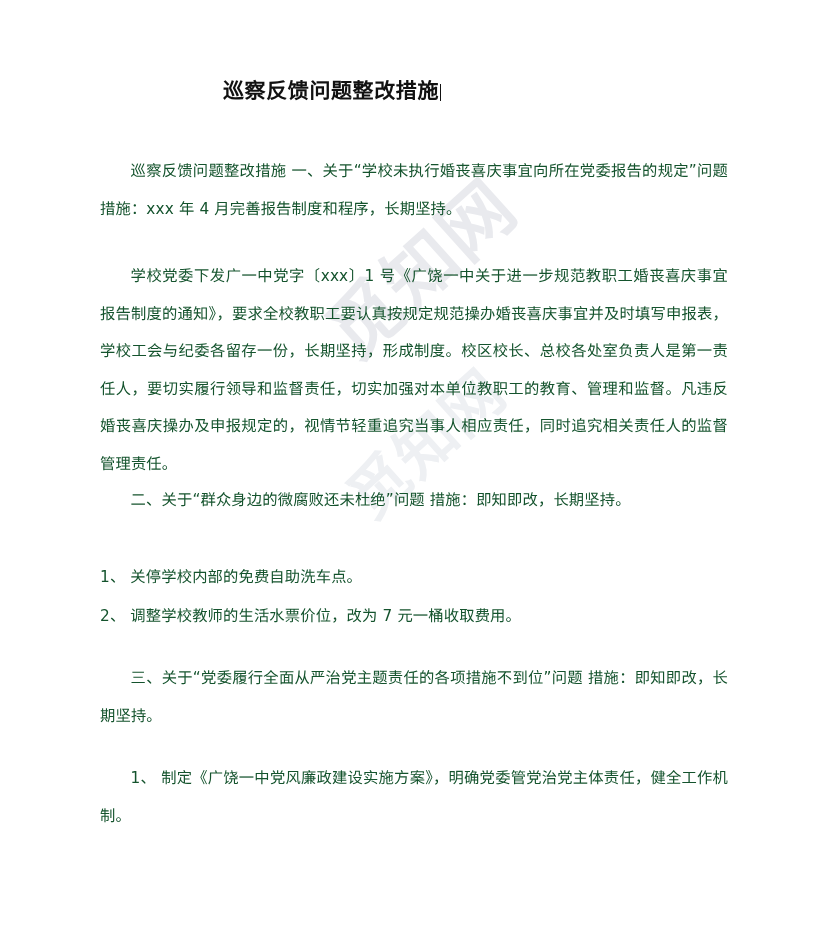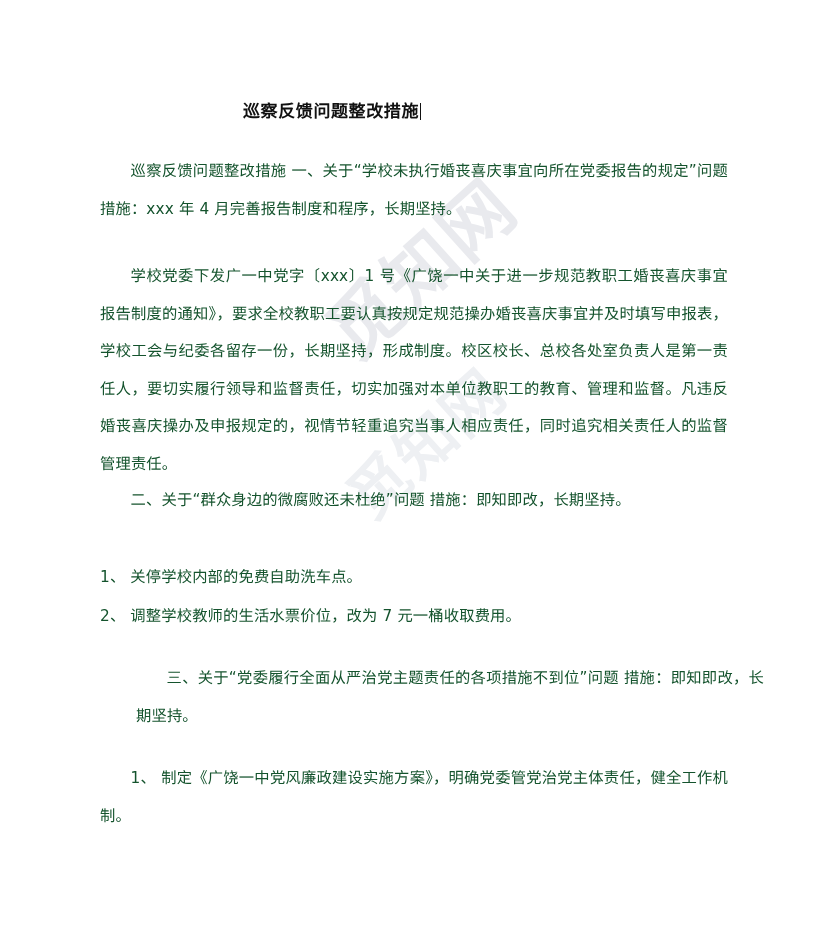--- a/index.html
+++ b/index.html
@@ -63,24 +63,24 @@
   
   .content {
     position: relative;
     z-index: 2;
     padding: 0;
   }
 
   .doc-title {
     position: absolute;
     left: 0;
-    top: 98px;
+    top: 78px;
     width: 664px;
     text-align: center;
-    font-size: 17px;
+    font-size: 21px;
     font-weight: 700;
     letter-spacing: 0.6px;
     line-height: 26px;
     color: #111111;
   }
   .doc-title .caret {
     display: inline-block;
     width: 1px;
     height: 17px;
     background: #111111;
@@ -100,21 +100,21 @@
     letter-spacing: 0.15px;
   }
   .indent { text-indent: 2em; }
   .noindent { text-indent: 0; }
 
   .p1 { top: 138px; }
   .p2 { top: 243px; }
   .p3 { top: 467px; }
   .p4 { top: 544px; }
   .p5 { top: 583px; }
-  .p6 { top: 645px; margin-left: 36px; }
+  .p6 { top: 645px; }
   .p7 { top: 745px; }
 </style>
 </head>
 <body>
 
 <div class="page">
 
   <div class="watermark-layer">
     <div class="watermark wm-a">觅知网</div>
     <div class="watermark wm-b">觅知网</div>

